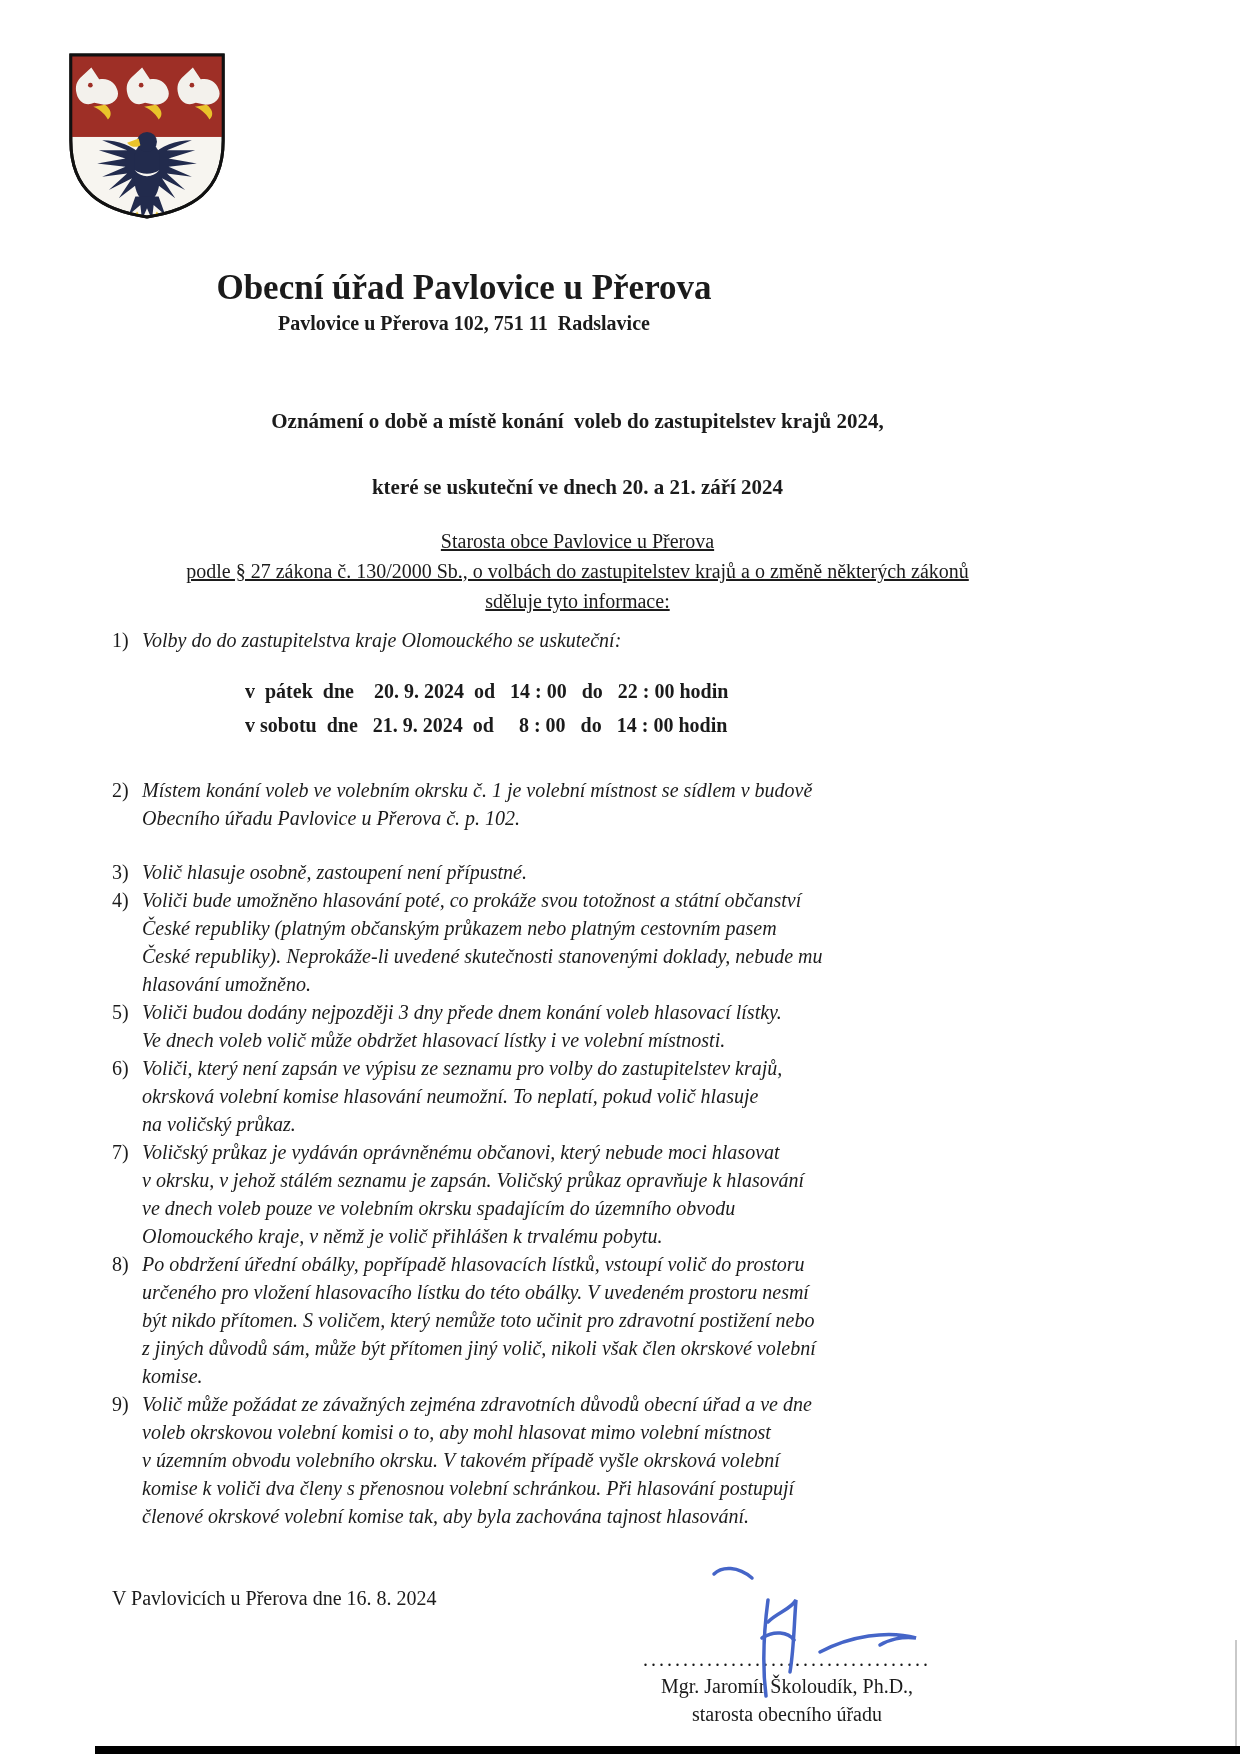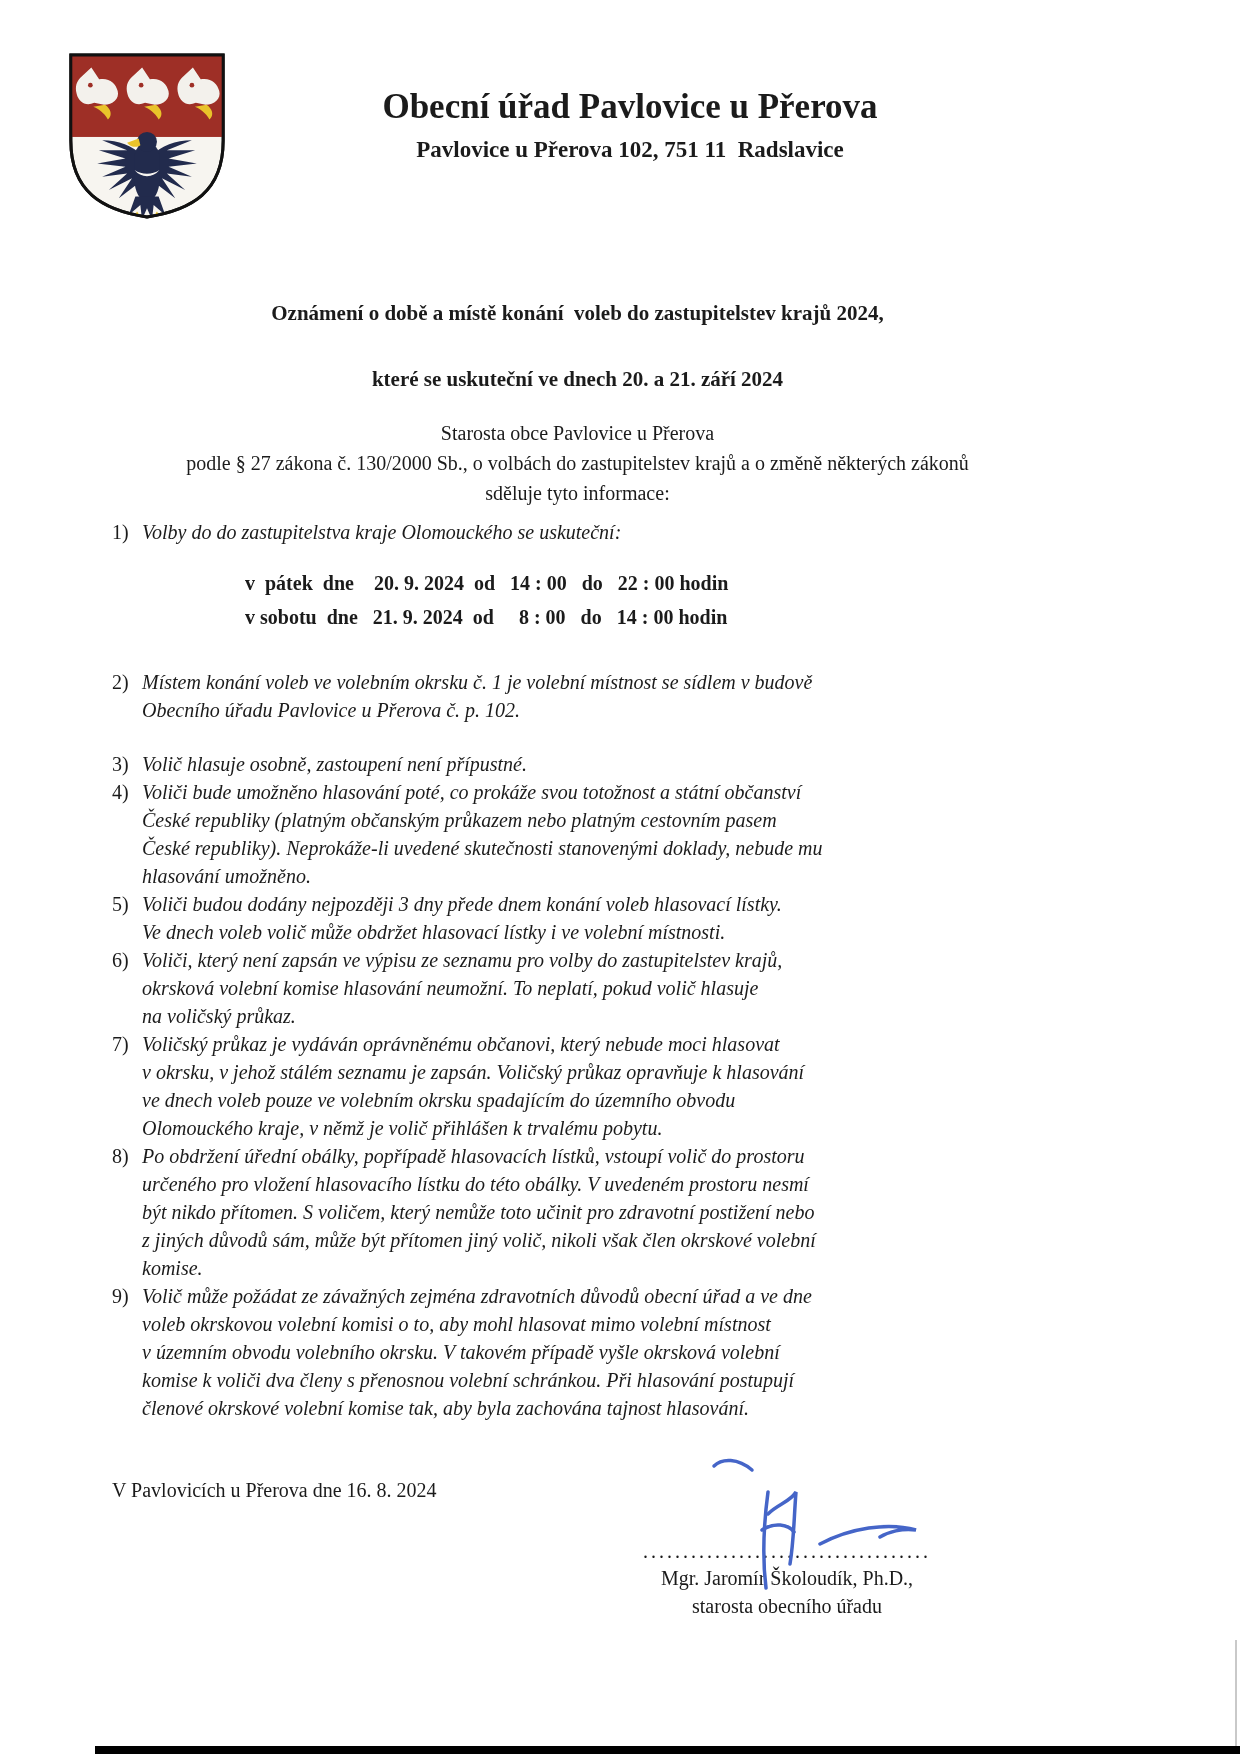--- a/index.html
+++ b/index.html
@@ -3,30 +3,30 @@
 <meta charset="utf-8">
 <style>
   html,body{margin:0;padding:0;background:#e8e8e8;}
   .page{
     width:1240px;min-height:1754px;position:relative;margin:0 auto;
     background:#ffffff;color:#1b1b1b;
     font-family:"Liberation Serif","DejaVu Serif",serif;
     font-size:20px;line-height:28px;overflow:hidden;
   }
   
-  .header{display:flex;padding:48px 0 0 64px;}
+  .header{display:flex;padding:48px 0 0 64px;flex-direction:column;}
   .crest{flex:0 0 auto;}
   .header-text{margin-left:80px;padding-top:38px;width:640px;text-align:center;}
   .office{font-size:35px;font-weight:bold;line-height:42px;white-space:pre;}
-  .addr{font-size:23px;font-weight:bold;margin-top:8px;white-space:pre;}
+  .addr{font-size:20px;font-weight:bold;white-space:pre;}
   
   .center-col{padding-right:85px;}
   .doc-title{text-align:center;font-weight:bold;font-size:21px;line-height:33px;margin-top:68px;white-space:pre-line;}
   .intro{text-align:center;margin-top:22px;line-height:30px;}
-  .intro-line{white-space:pre;}
+  .intro-line{white-space:pre;text-decoration:underline;}
   
   .items{padding:0 95px 0 112px;margin-top:10px;}
   .item{display:flex;}
   .item .num{flex:0 0 30px;}
   .item .txt{white-space:pre-line;font-style:italic;}
   .gap-b{margin-bottom:26px;}
   .schedule{margin:20px 0 34px 133px;font-weight:bold;line-height:34px;}
   .schedule-line{white-space:pre;}
   
   .place-date{margin:54px 0 0 112px;font-family:Liberation Serif, serif;}

